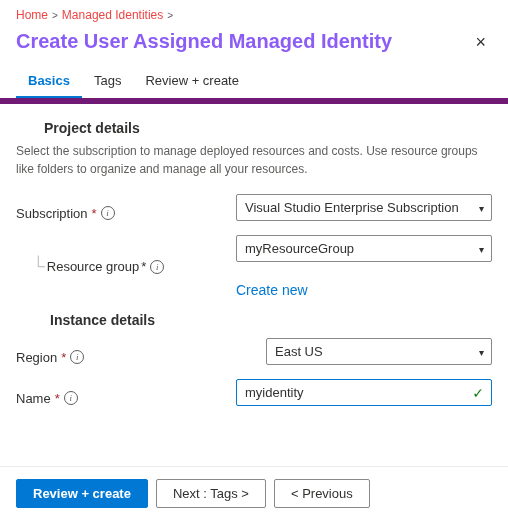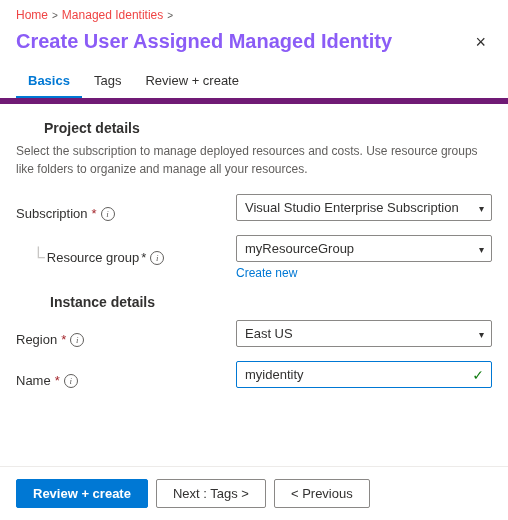--- a/index.html
+++ b/index.html
@@ -87,21 +87,21 @@
     .form-row {
       display: flex;
       align-items: center;
       margin-bottom: 14px;
     }
     .form-label {
       width: 220px;
       font-size: 13px;
       color: #323130;
       display: flex;
-      align-items: center;
+      align-items: flex-start;
       gap: 4px;
       flex-shrink: 0;
       margin-top: 12px;
     }
     .form-label .required {
       color: #a4262c;
     }
     .info-icon {
       display: inline-flex;
       align-items: center;
@@ -156,22 +156,22 @@
       right: 8px;
       top: 50%;
       transform: translateY(-50%);
       pointer-events: none;
       color: #323130;
       font-size: 10px;
     }
 
     .create-new-link {
       display: block;
-      margin-top: 4px;
-      font-size: 12px;
+      margin-top: 20px;
+      font-size: 14px;
       color: #0078d4;
       text-decoration: none;
       cursor: pointer;
     }
 
     .instance-section {
       margin-top: 8px;
       margin-left: 6px;
     }
 
@@ -297,21 +297,21 @@
         <span class="chevron">▾</span>
       </div>
       <a class="create-new-link">Create new</a>
     </div>
   </div>
 
   <div class="instance-section">
     <div class="section-title">Instance details</div>
   </div>
 
-  <div class="form-row" style="margin-top:10px;">
+  <div class="form-row" style="margin-top:10px;gap:30px;">
     <div class="form-label">
       <span>Region</span>
       <span class="required">*</span>
       <span class="info-icon">i</span>
     </div>
     <div class="form-control-col">
       <div class="dropdown-wrapper">
         <select class="dropdown">
           <option>East US</option>
         </select>

